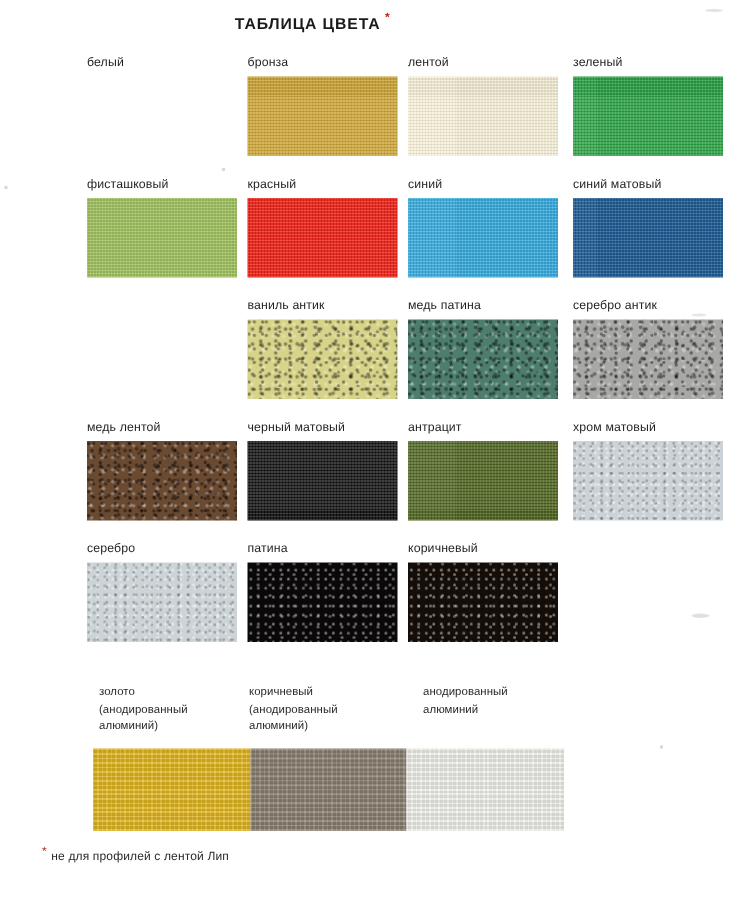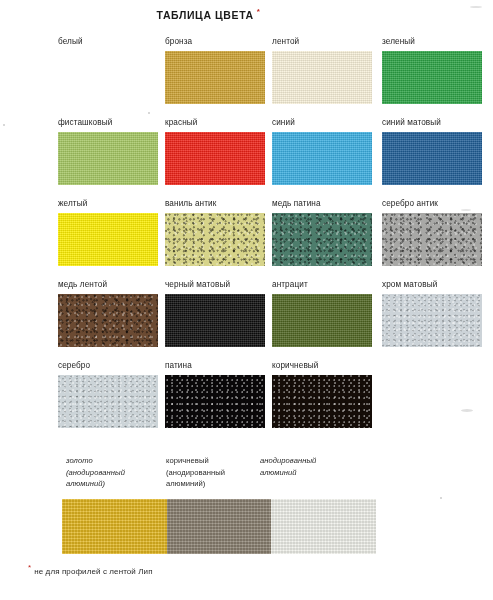--- a/index.html
+++ b/index.html
@@ -134,21 +134,21 @@
     position: absolute;
     top: 0;
     font-size: 7.6px;
     line-height: 11.5px;
     color: #2a2a2a;
     width: 115px;
     letter-spacing: 0.05px;
   }
   .anod-label.a0 { left: 4px; }
   .anod-label.a1 { left: 104px; }
-  .anod-label.a2 { left: 198px; font-style: italic; }
+  .anod-label.a2 { left: 220px; }
 
   #anodized-bar {
     display: flex;
     height: 55px;
     width: 314px;
   }
   .anod-seg {
     flex: 1 1 0;
     position: relative;
     overflow: hidden;
@@ -225,24 +225,20 @@
       <div class="swatch-cell c2">
         <div class="swatch-label">синий</div>
         <div class="swatch-chip tex" style="background: rgb(58, 174, 224);"></div>
       </div>
       <div class="swatch-cell c3">
         <div class="swatch-label">синий матовый</div>
         <div class="swatch-chip tex" style="background: rgb(31, 93, 150);"></div>
       </div>
     </div>
     <div class="swatch-row">
-      <div class="swatch-cell c0">
-        <div class="swatch-label">желтый</div>
-        <div class="swatch-chip tex" style="background: rgb(253, 238, 0);"></div>
-      </div>
       <div class="swatch-cell c1">
         <div class="swatch-label">ваниль антик</div>
         <div class="swatch-chip speckle" style="background: rgb(215, 212, 138);"></div>
       </div>
       <div class="swatch-cell c2">
         <div class="swatch-label">медь патина</div>
         <div class="swatch-chip speckle" style="background: rgb(77, 125, 108);"></div>
       </div>
       <div class="swatch-cell c3">
         <div class="swatch-label">серебро антик</div>
@@ -278,21 +274,21 @@
       </div>
       <div class="swatch-cell c2">
         <div class="swatch-label">коричневый</div>
         <div class="swatch-chip grain" style="background: rgb(21, 13, 8);"></div>
       </div>
     </div>
   </div>
 
 <div id="anodized-block">
   <div id="anodized-labels">
-      <div class="anod-label a0" style="white-space: pre-line; font-style: italic;">золото
+      <div class="anod-label a0" style="white-space: pre-line;">золото
 (анодированный
 алюминий)</div>
       <div class="anod-label a1" style="white-space: pre-line;">коричневый
 (анодированный
 алюминий)</div>
       <div class="anod-label a2" style="white-space: pre-line;">анодированный
 алюминий</div>
     </div>
   <div id="anodized-bar">
       <div class="anod-seg" style="background: rgb(227, 183, 32);"></div>

